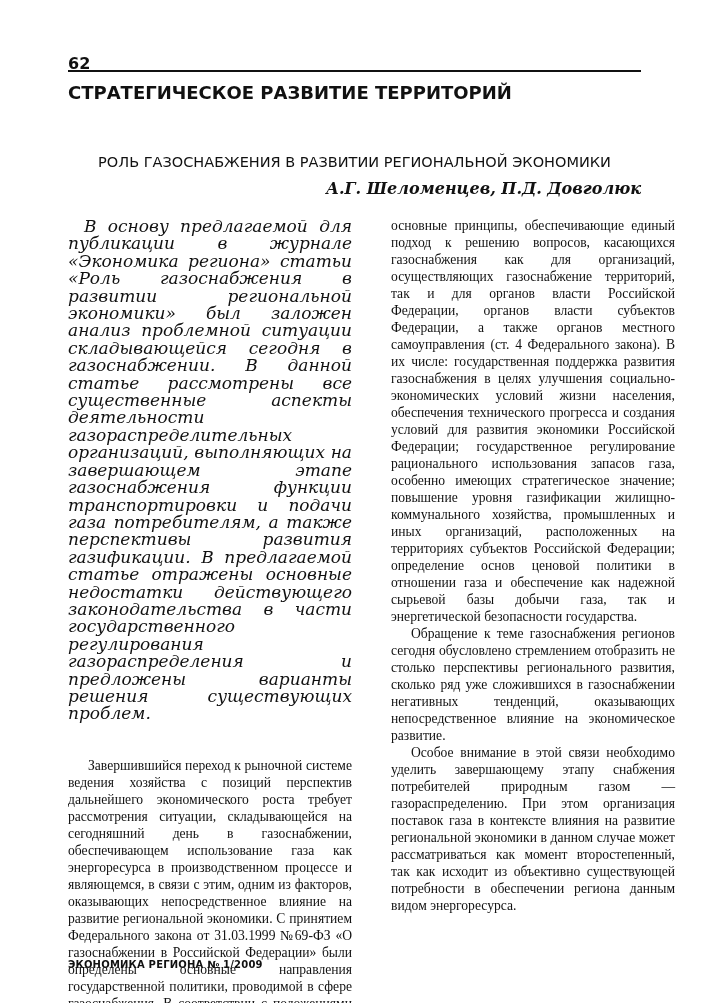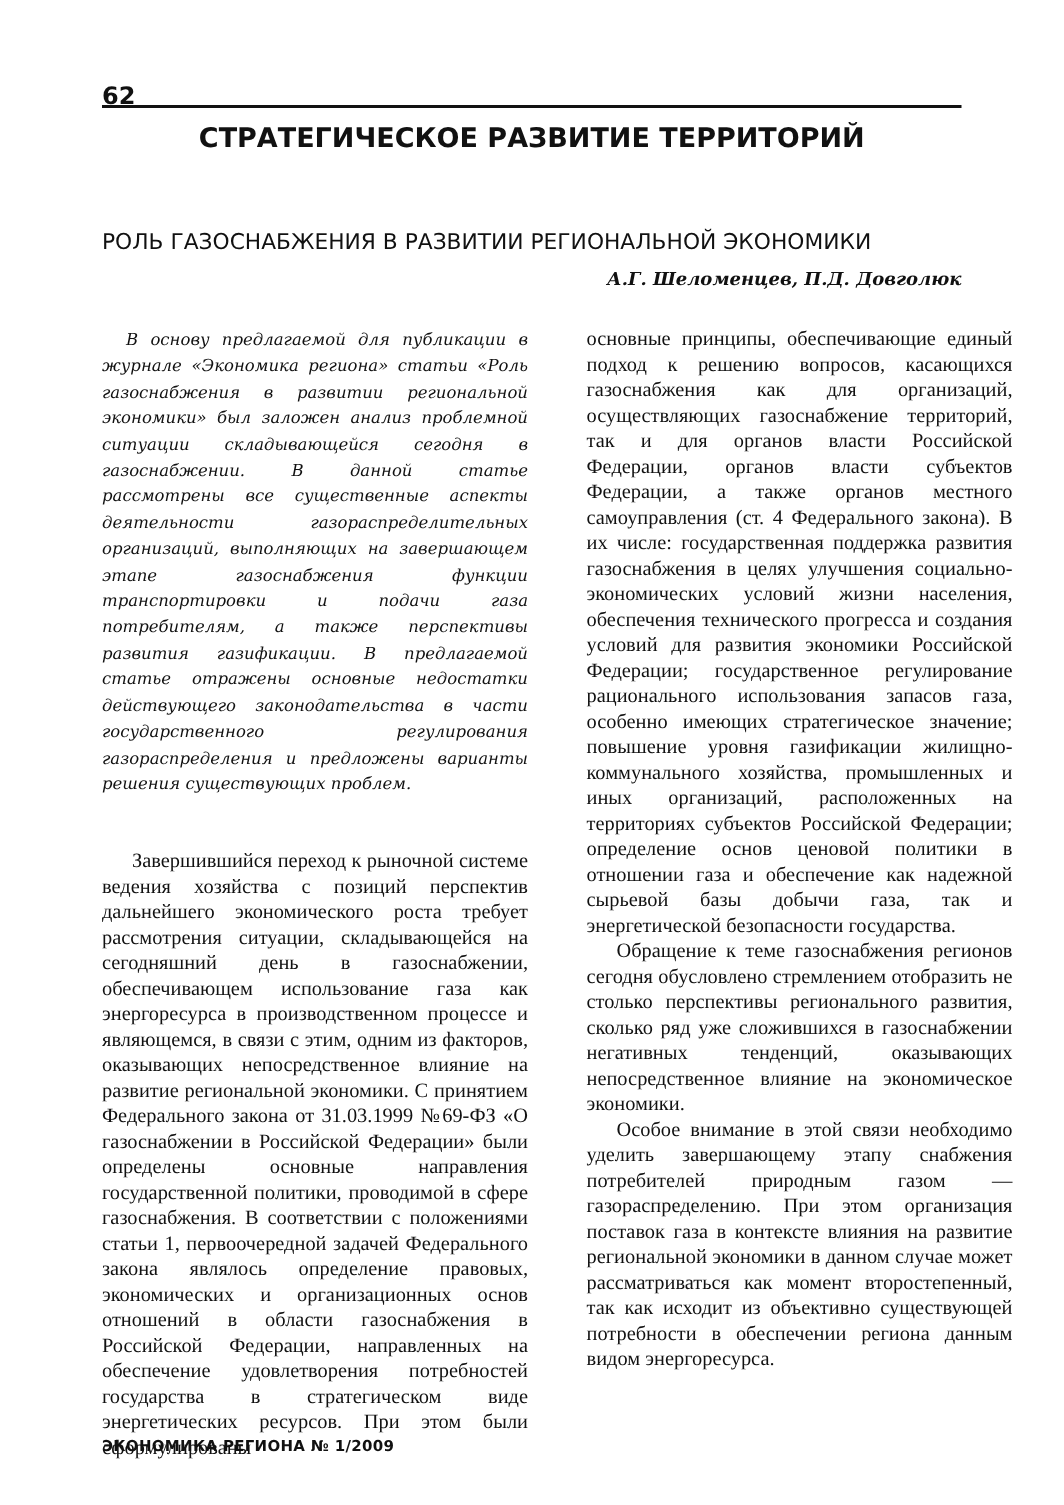--- a/index.html
+++ b/index.html
@@ -1,26 +1,26 @@
 <!DOCTYPE html>
 <html><head>
 <meta charset="utf-8">
 <style>
   html, body { margin: 0; padding: 0; background: #ffffff; }
   body { width: 709px; height: 1003px; position: relative; overflow: hidden; color: #111; }
   .page-number { position: absolute; left: 68px; top: 54px; font-family: "DejaVu Sans", sans-serif; font-weight: bold; font-size: 16px; }
   .top-rule { position: absolute; left: 68px; top: 70px; width: 573px; height: 2px; background: #111; }
-  .section-title { position: absolute; left: 68px; width: 573px; top: 82px; text-align: center; font-family: "DejaVu Sans", sans-serif; font-weight: bold; font-size: 18px; letter-spacing: 0px; }
-  .article-title { position: absolute; left: 68px; width: 573px; top: 154px; text-align: left; font-family: "DejaVu Sans", sans-serif; font-size: 14.5px; letter-spacing: 0px; }
-  .authors { position: absolute; right: 68px; top: 179px; font-family: "DejaVu Serif", serif; font-style: italic; font-weight: bold; font-size: 12px; }
+  .section-title { position: absolute; left: 68px; width: 573px; top: 82px; font-family: "DejaVu Sans", sans-serif; font-weight: bold; font-size: 18px; letter-spacing: 0px; }
+  .article-title { position: absolute; left: 68px; width: 573px; top: 154px; text-align: center; font-family: "DejaVu Sans", sans-serif; font-size: 14.5px; letter-spacing: 0px; }
+  .authors { position: absolute; right: 68px; top: 179px; font-family: "DejaVu Serif", serif; font-style: italic; font-weight: bold; font-size: 16px; }
   .col { position: absolute; top: 218px; width: 284px; font-family: "Liberation Serif", serif; font-size: 13.6px; line-height: 17px; text-align: justify; }
   .col-left { left: 68px; }
   .col-right { left: 359px; top: 217px; margin-left: 32px; }
   .col p { margin: 0; text-indent: 20px; }
-  .abstract { font-family: "DejaVu Serif", serif; font-style: italic; font-size: 11px; line-height: 17.4px; }
+  .abstract { font-family: "DejaVu Serif", serif; font-style: italic; font-size: 17px; line-height: 17.4px; }
   .abstract p { text-indent: 16px; }
   .gap { height: 34px; }
   .footer { position: absolute; left: 68px; top: 959px; font-family: "DejaVu Sans", sans-serif; font-weight: bold; font-size: 10px; letter-spacing: 0.2px; }
 </style>
 </head>
 <body>
 
 <div class="page-number">62</div>
 <div class="top-rule"></div>
 <div class="section-title">СТРАТЕГИЧЕСКОЕ РАЗВИТИЕ ТЕРРИТОРИЙ</div>
@@ -31,17 +31,17 @@
 <div class="col col-left">
   <div class="abstract">
     <p>В основу предлагаемой для публикации в журнале «Экономика региона» статьи «Роль газоснабжения в развитии региональной экономики» был заложен анализ проблемной ситуации складывающейся сегодня в газоснабжении. В данной статье рассмотрены все существенные аспекты деятельности газораспределительных организаций, выполняющих на завершающем этапе газоснабжения функции транспортировки и подачи газа потребителям, а также перспективы развития газификации. В предлагаемой статье отражены основные недостатки действующего законодательства в части государственного регулирования газораспределения и предложены варианты решения существующих проблем.</p>
   </div>
   <div class="gap"></div>
   <p>Завершившийся переход к рыночной системе ведения хозяйства с позиций перспектив дальнейшего экономического роста требует рассмотрения ситуации, складывающейся на сегодняшний день в газоснабжении, обеспечивающем использование газа как энергоресурса в производственном процессе и являющемся, в связи с этим, одним из факторов, оказывающих непосредственное влияние на развитие региональной экономики. С принятием Федерального закона от 31.03.1999 №69-ФЗ «О газоснабжении в Российской Федерации» были определены основные направления государственной политики, проводимой в сфере газоснабжения. В соответствии с положениями статьи 1, первоочередной задачей Федерального закона являлось определение правовых, экономических и организационных основ отношений в области газоснабжения в Российской Федерации, направленных на обеспечение удовлетворения потребностей государства в стратегическом виде энергетических ресурсов. При этом были сформулированы</p>
 </div>
 
 <div class="col col-right">
   <p style="text-indent:0">основные принципы, обеспечивающие единый подход к решению вопросов, касающихся газоснабжения как для организаций, осуществляющих газоснабжение территорий, так и для органов власти Российской Федерации, органов власти субъектов Федерации, а также органов местного самоуправления (ст. 4 Федерального закона). В их числе: государственная поддержка развития газоснабжения в целях улучшения социально-экономических условий жизни населения, обеспечения технического прогресса и создания условий для развития экономики Российской Федерации; государственное регулирование рационального использования запасов газа, особенно имеющих стратегическое значение; повышение уровня газификации жилищно-коммунального хозяйства, промышленных и иных организаций, расположенных на территориях субъектов Российской Федерации; определение основ ценовой политики в отношении газа и обеспечение как надежной сырьевой базы добычи газа, так и энергетической безопасности государства.</p>
-  <p>Обращение к теме газоснабжения регионов сегодня обусловлено стремлением отобразить не столько перспективы регионального развития, сколько ряд уже сложившихся в газоснабжении негативных тенденций, оказывающих непосредственное влияние на экономическое экономики.</p>
+  <p>Обращение к теме газоснабжения регионов сегодня обусловлено стремлением отобразить не столько перспективы регионального развития, сколько ряд уже сложившихся в газоснабжении негативных тенденций, оказывающих непосредственное влияние на экономическое развитие.</p>
   <p>Особое внимание в этой связи необходимо уделить завершающему этапу снабжения потребителей природным газом — газораспределению. При этом организация поставок газа в контексте влияния на развитие региональной экономики в данном случае может рассматриваться как момент второстепенный, так как исходит из объективно существующей потребности в обеспечении региона данным видом энергоресурса.</p>
 </div>
 
 <div class="footer">ЭКОНОМИКА РЕГИОНА № 1/2009</div>
 
 </body></html>

